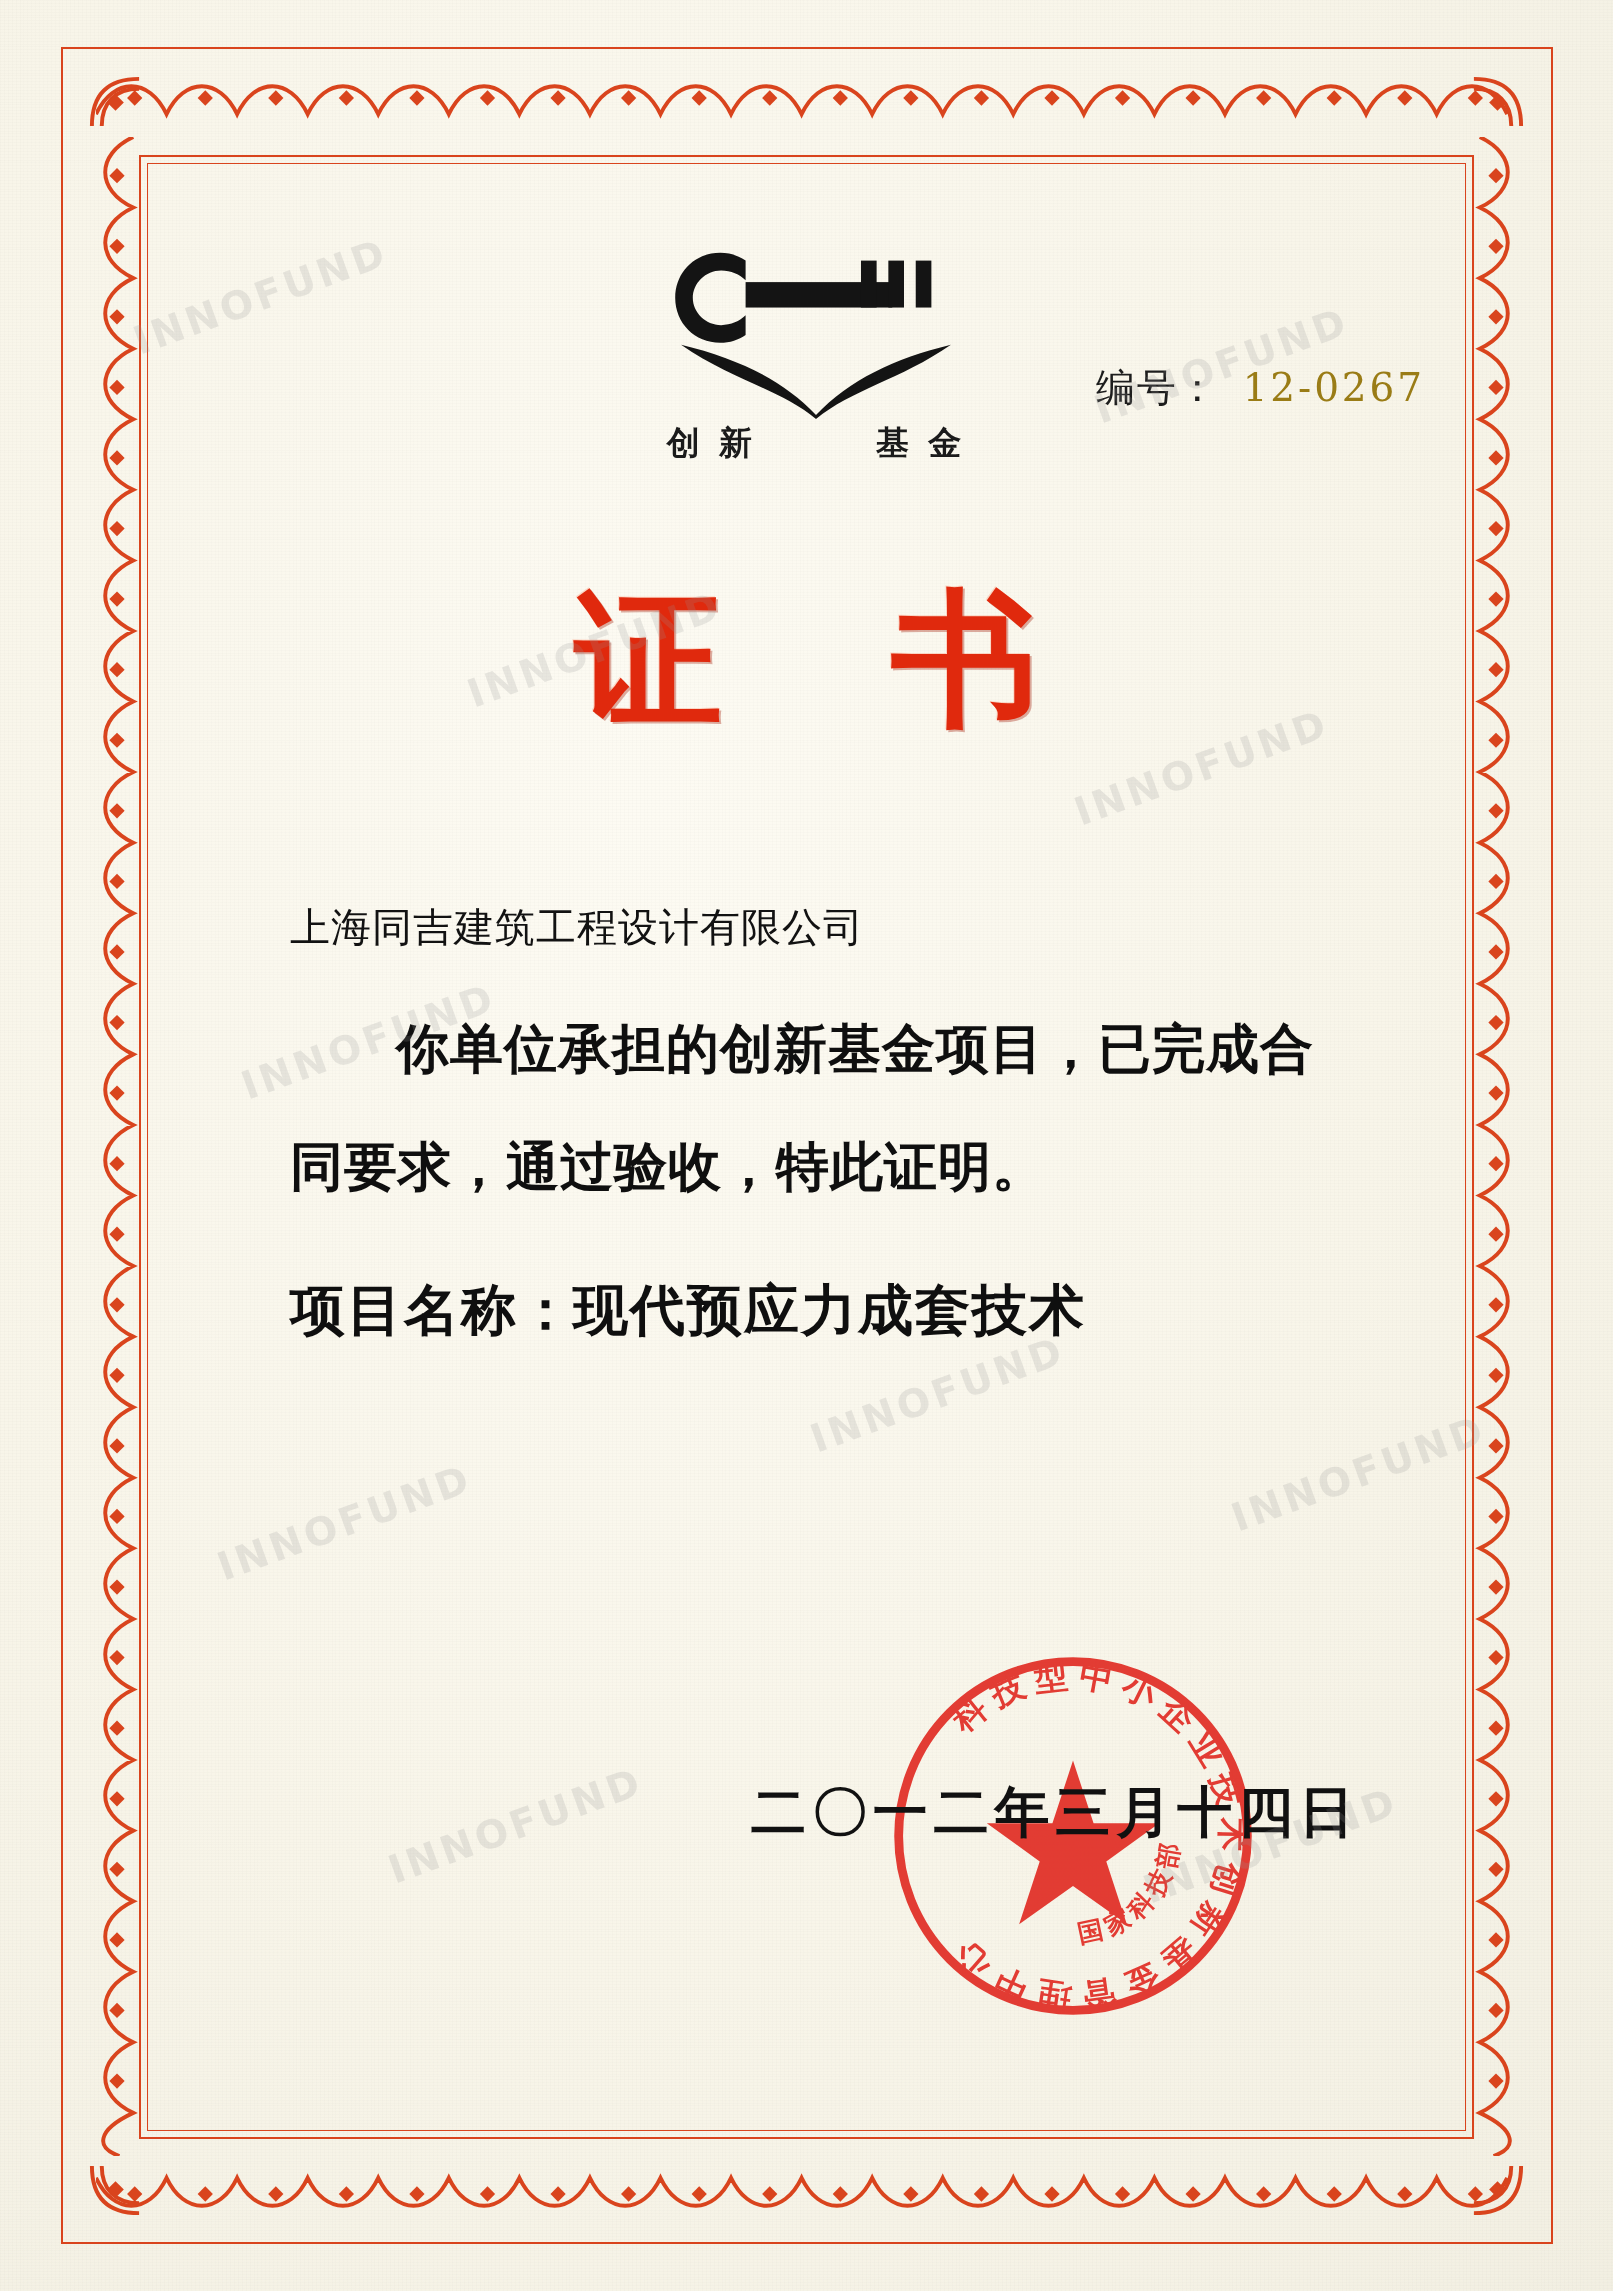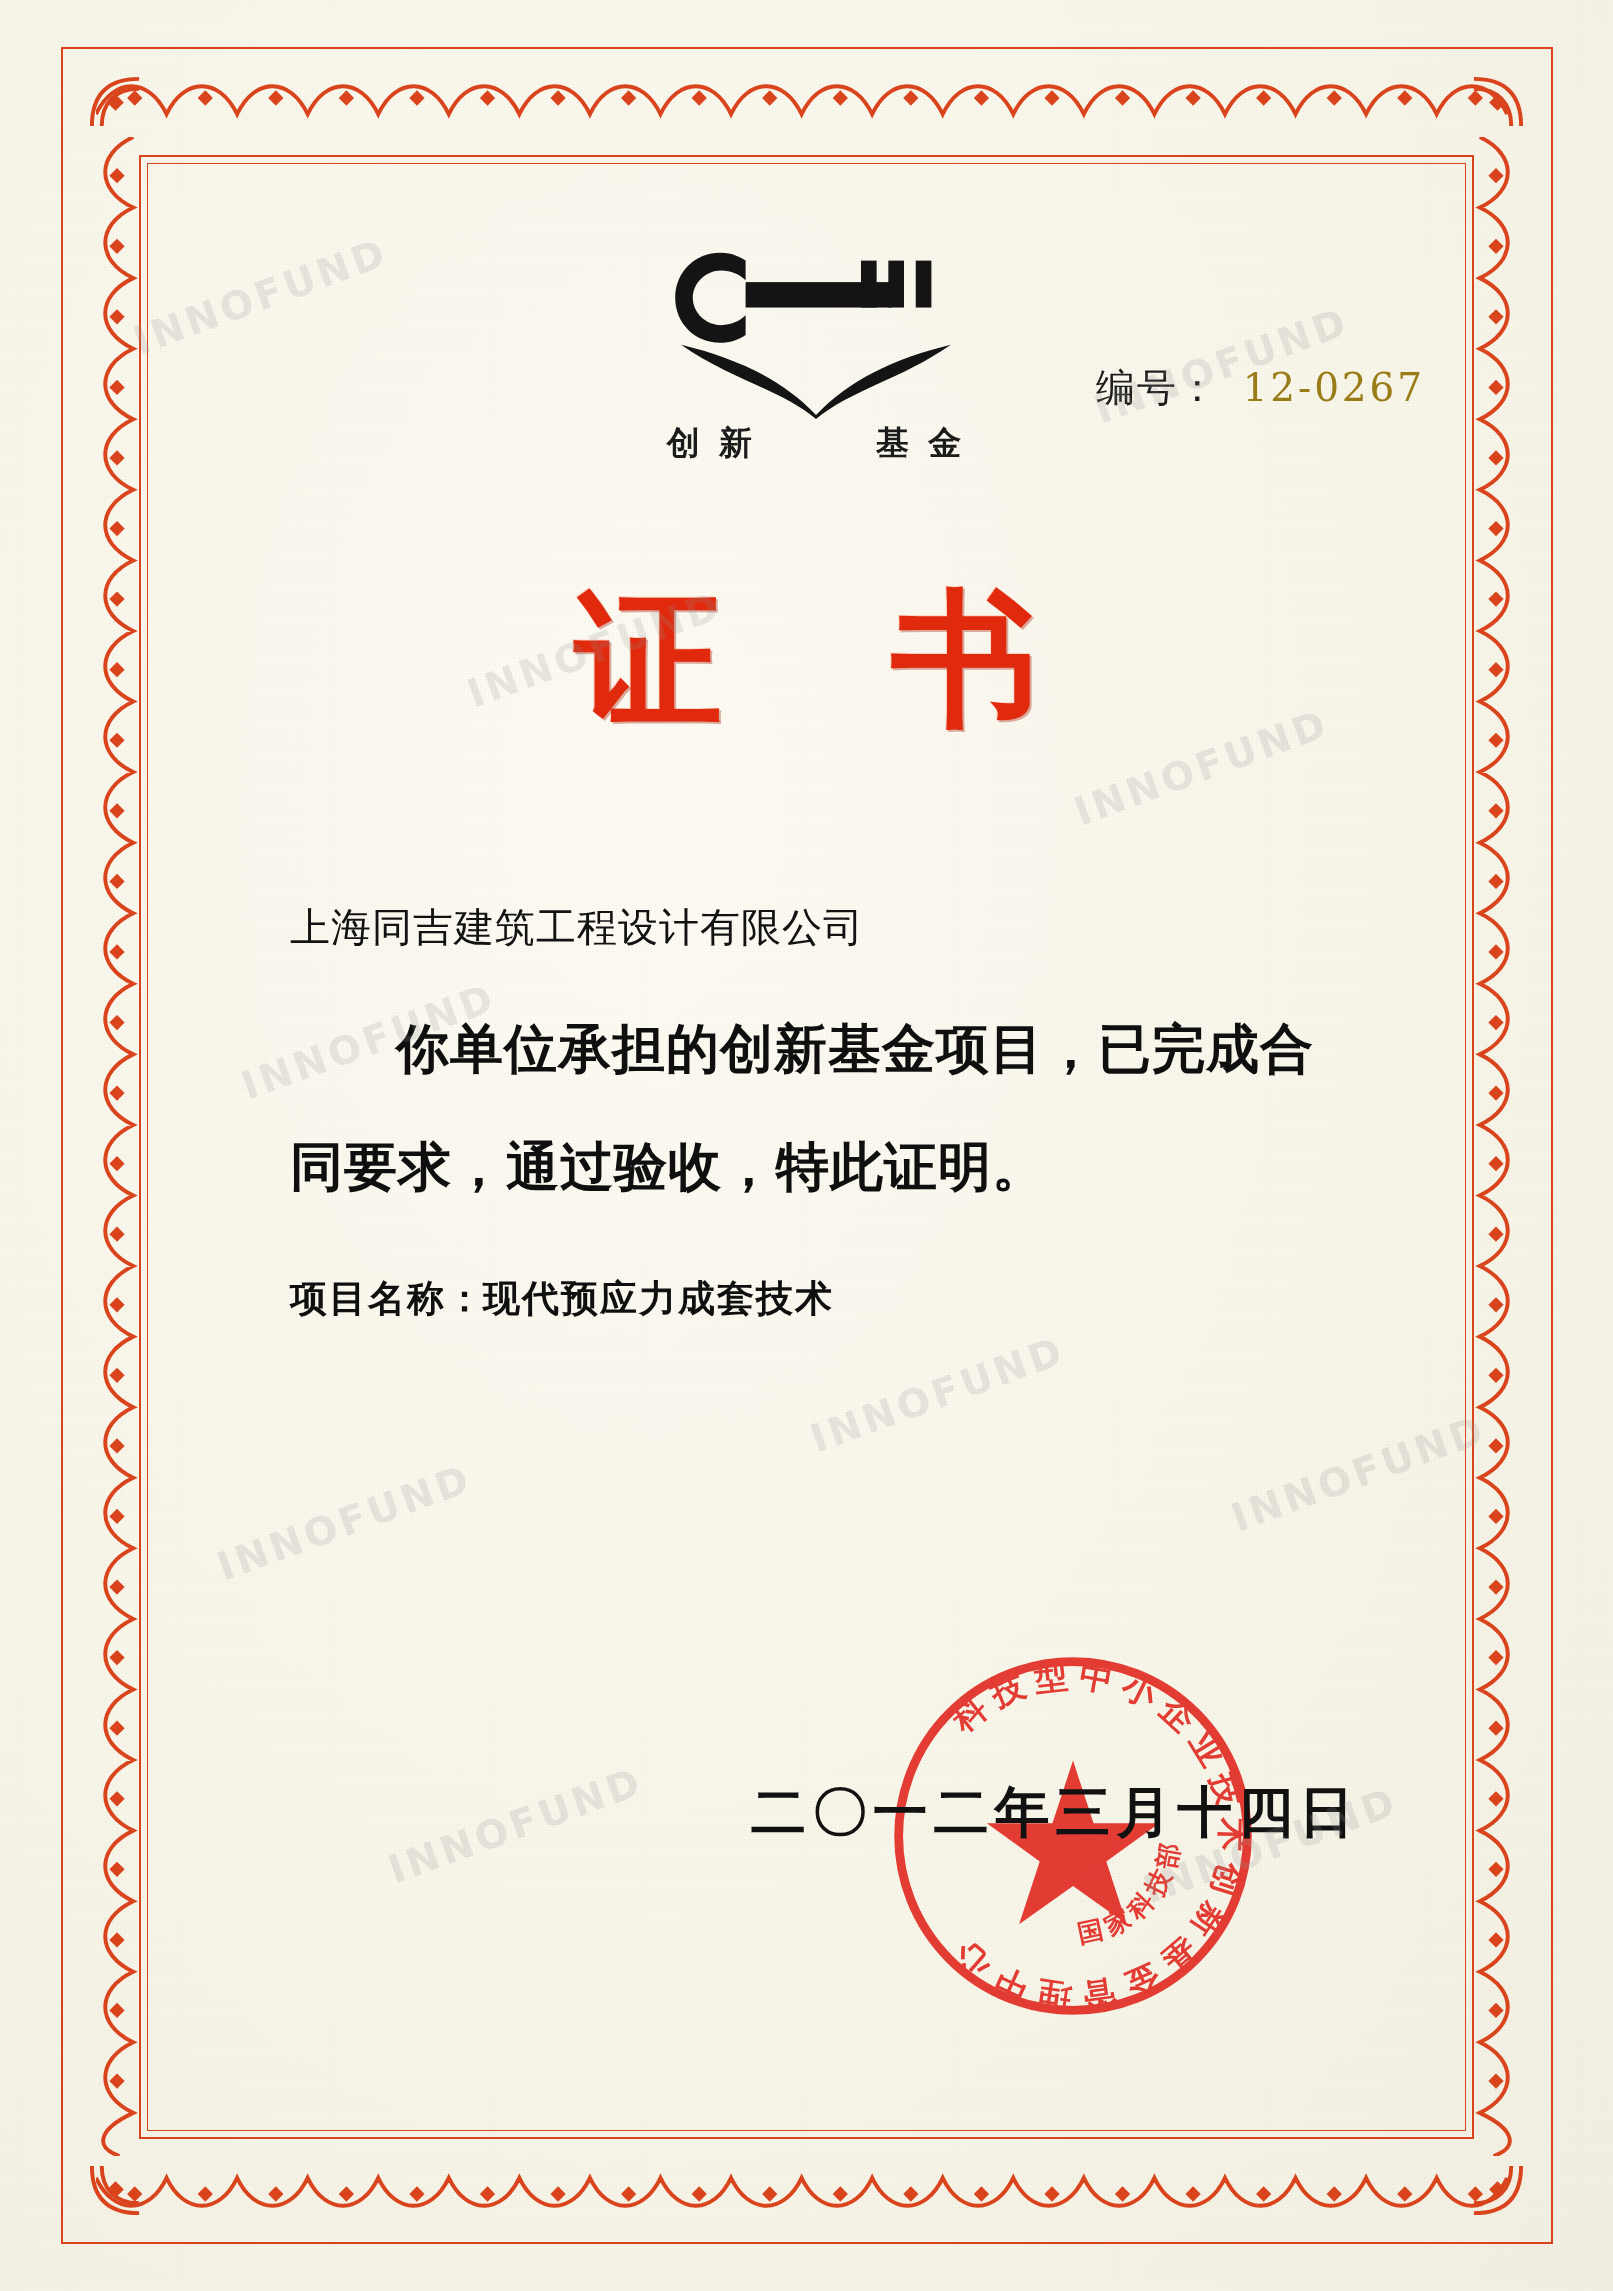--- a/index.html
+++ b/index.html
@@ -175,21 +175,21 @@
     color: #0f0f0f;
     font-family: Liberation Serif, serif;
     font-weight: 700;
     text-indent: 106px;
     letter-spacing: 1px;
   }
   .project-line {
     position: absolute;
     left: 290px;
     top: 1274px;
-    font-size: 37px;
+    font-size: 55px;
     color: #0f0f0f;
     font-family: "DejaVu Sans", sans-serif;
     white-space: nowrap;
   }
   .project-line .label { font-weight: 700; letter-spacing: 2px; }
   .project-line .sep { font-weight: 700; }
   .project-line .value { font-weight: 700; letter-spacing: 2px; }
 
   
   .date-line {

